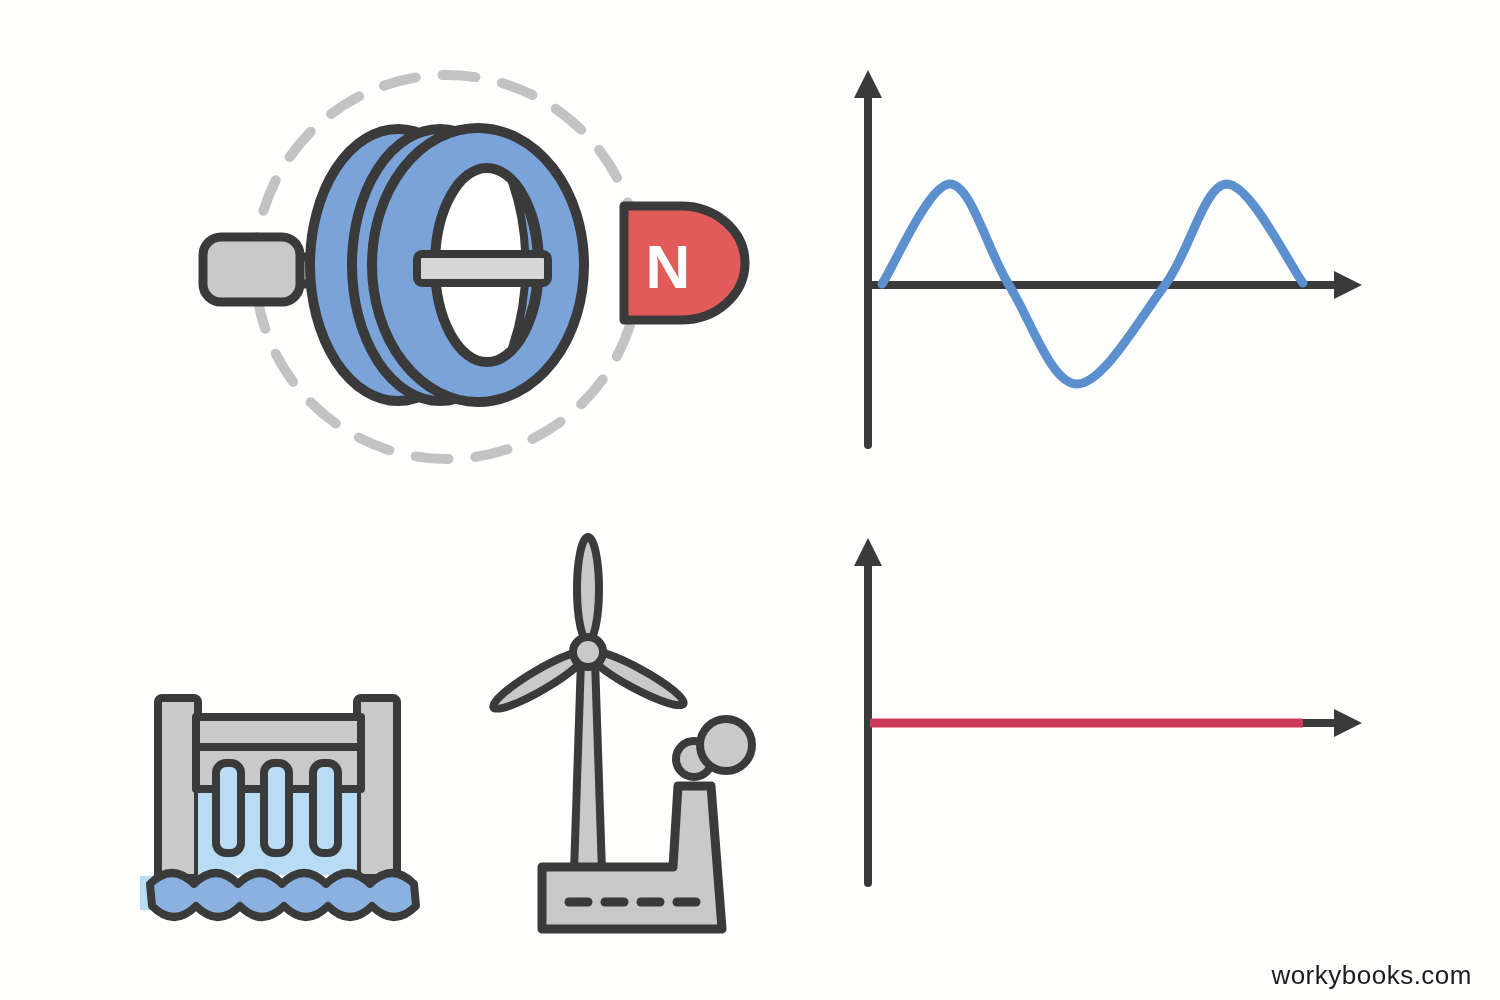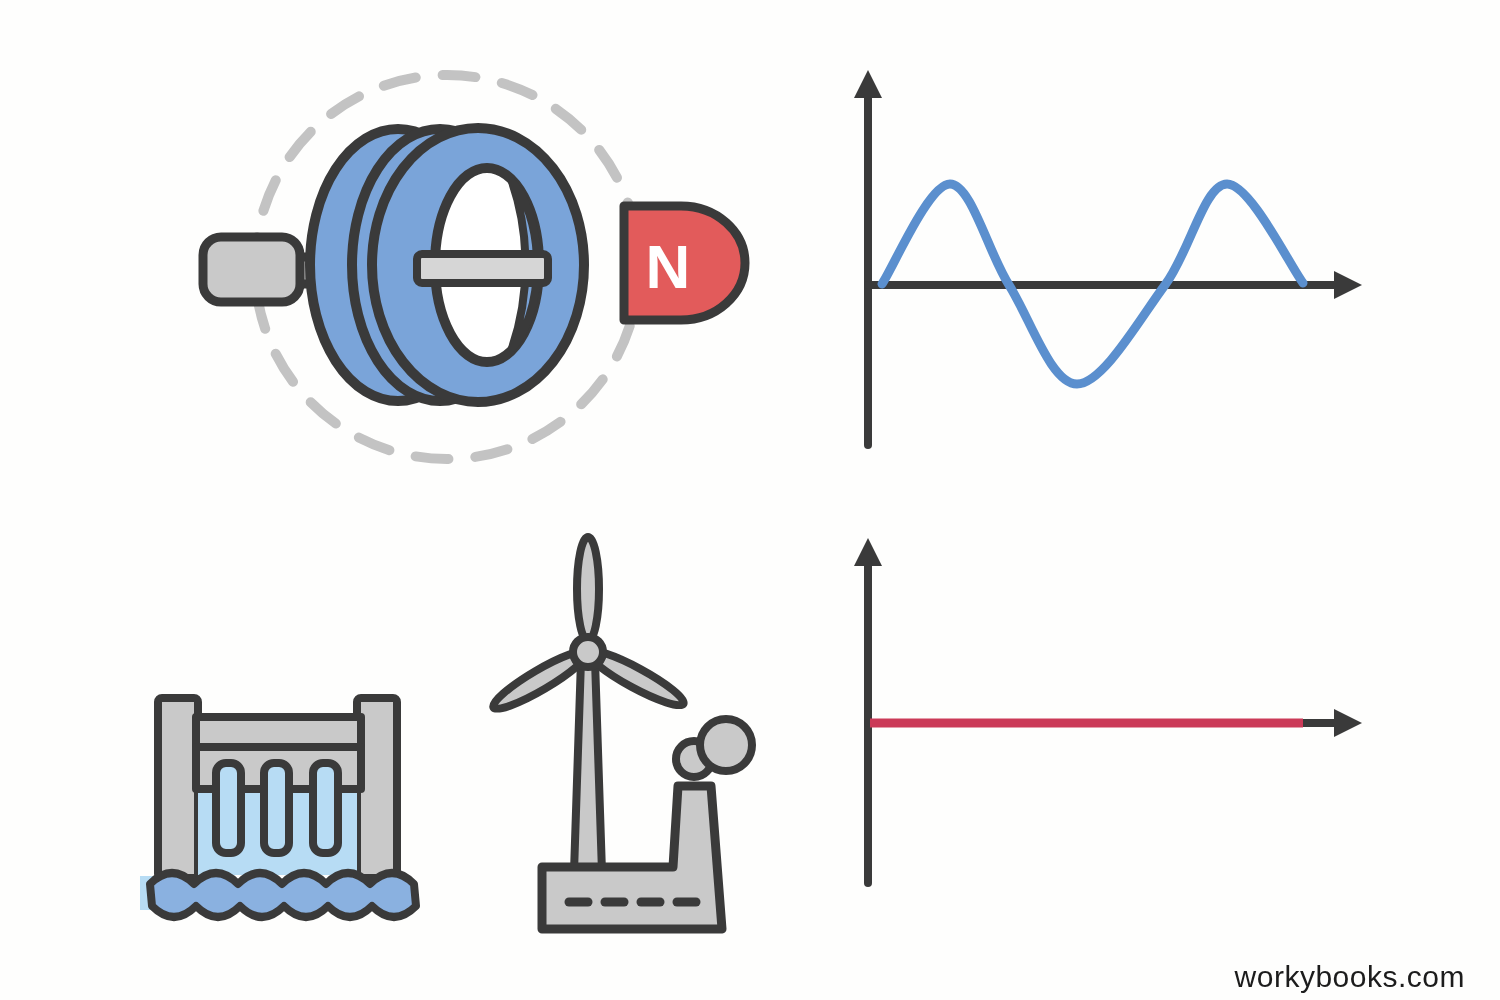--- a/index.html
+++ b/index.html
@@ -15,21 +15,21 @@
     font-family:"Liberation Sans", sans-serif; position:relative; overflow:hidden;
   }
   svg{display:block;}
   .ol{stroke:var(--outline);stroke-linejoin:round;}
   .gray-fill{fill:var(--gray);}
   .blue-fill{fill:var(--coil_blue);}
   .lightblue-fill{fill:var(--water_light);}
   .axis{stroke:var(--outline);stroke-width:8;stroke-linecap:round;fill:none;}
   .axis-head{fill:var(--outline);}
   .watermark{
-    position:absolute; right:35px; top:960px; font-size:30px;
+    position:absolute; right:28px; top:960px; font-size:26px;
     font-weight:300; letter-spacing:0.5px; color:var(--watermark_color);
   }
   .magnet-letter{
     font-family:"Liberation Sans", sans-serif; font-weight:700; font-size:62px;
     fill:#ffffff; text-anchor:middle;
   }
 </style>
 </head>
 <body>
 

